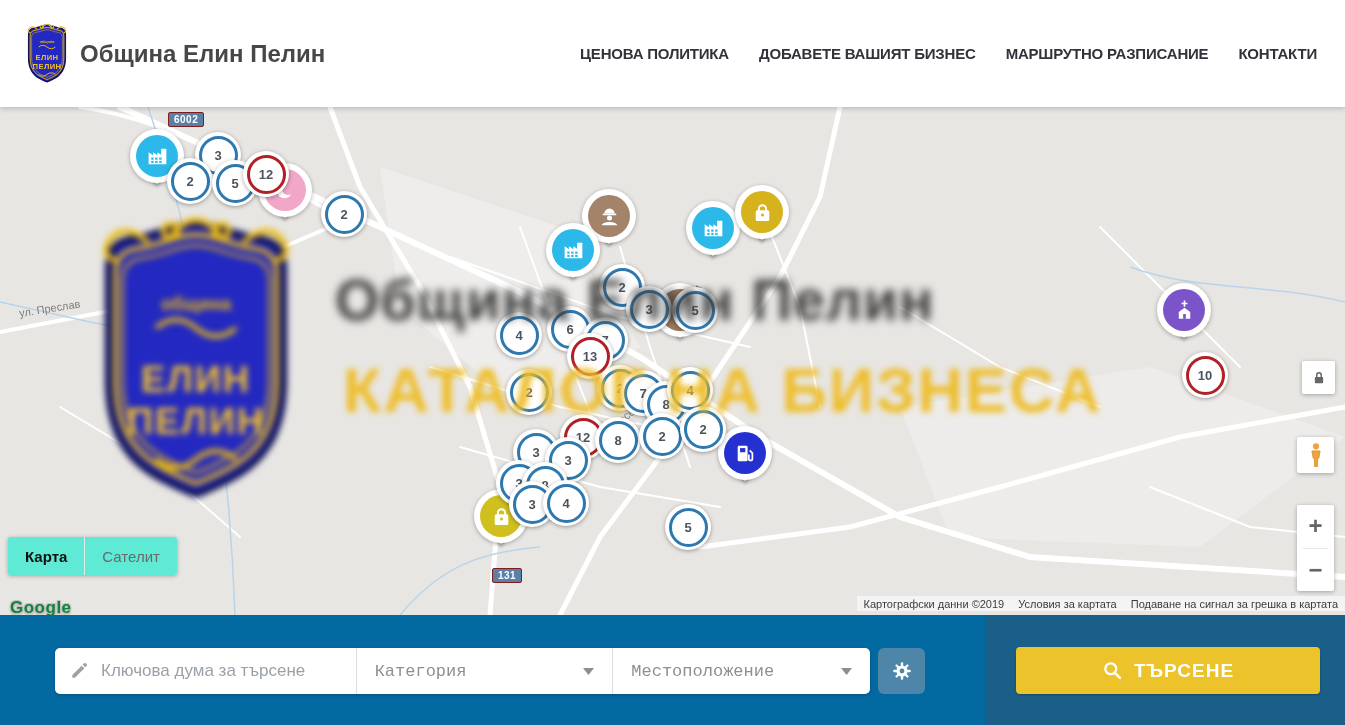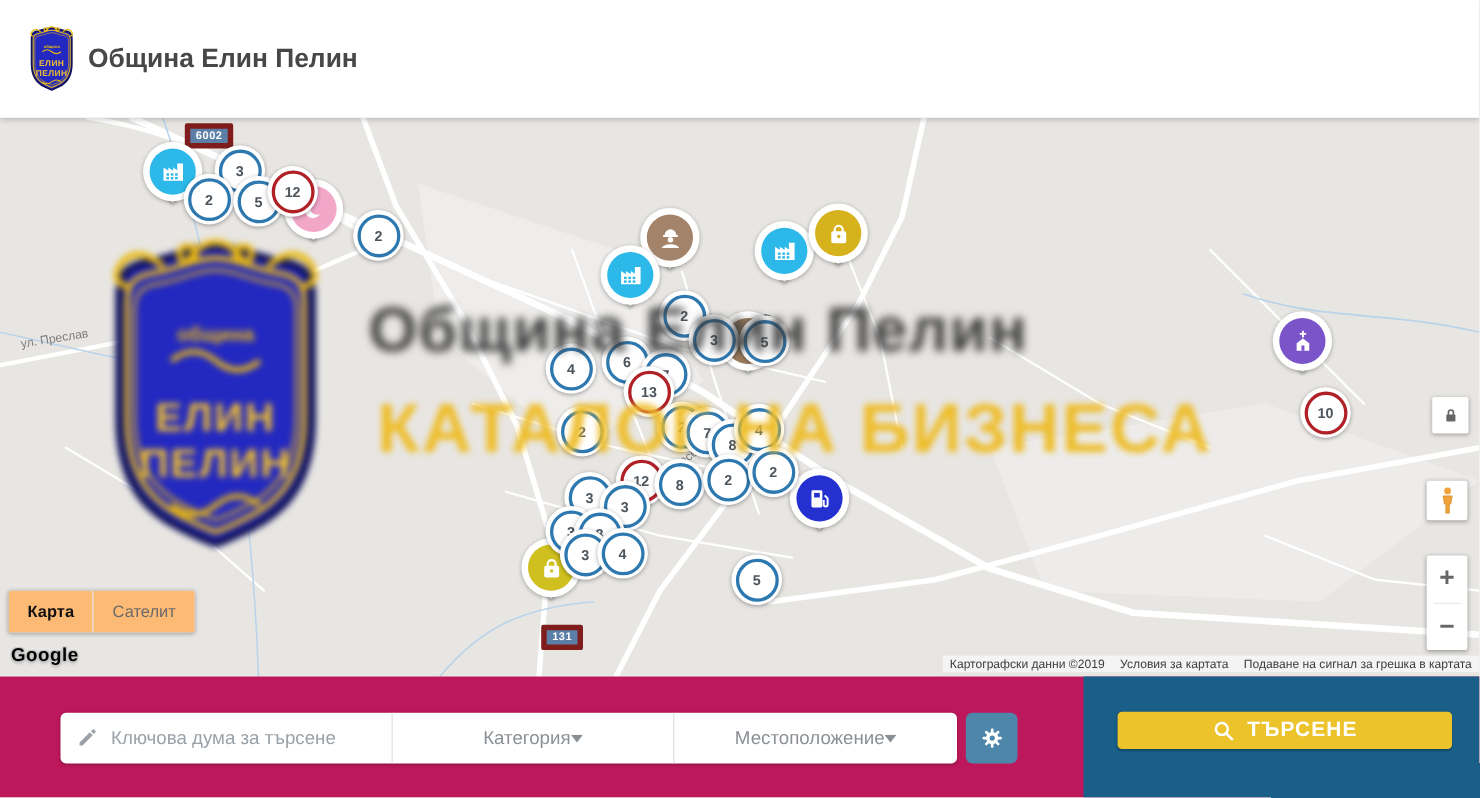--- a/index.html
+++ b/index.html
@@ -15,21 +15,21 @@
   .brand-title{font-size:24px;font-weight:bold;color:#474747;}
   .brand-sub{font-size:17px;font-weight:bold;color:#e7b511;margin-top:2px;letter-spacing:.3px;}
   .nav{margin-left:auto;display:flex;gap:30px;align-items:center;padding-right:4px;}
   .nav-item{font-size:15px;font-weight:bold;color:#32323a;letter-spacing:-0.2px;cursor:pointer;
             text-transform:uppercase;white-space:nowrap;}
 
   
   .map{position:absolute;top:107px;left:0;width:1345px;height:508px;background:#e8e6e3;overflow:hidden;}
   .map svg.roads{position:absolute;left:0;top:0;}
   .street-label{position:absolute;font-size:11px;color:#7d7d7d;white-space:nowrap;transform-origin:left bottom;z-index:2;}
-  .road-shield{position:absolute;background:#5b7fa6;border:5px solid #7f1d1d;color:#fff;font-size:10px;
+  .road-shield{position:absolute;background:#5b7fa6;border:1px solid #7f1d1d;color:#fff;font-size:10px;
                font-weight:bold;padding:1px 5px;border-radius:2px;z-index:2;letter-spacing:.5px;}
 
   .cluster{position:absolute;width:46px;height:46px;border-radius:50%;background:#fff;z-index:6;
            box-shadow:0 1px 4px rgba(0,0,0,.35);display:flex;align-items:center;justify-content:center;cursor:pointer;}
   .cluster-ring{width:33px;height:33px;border-radius:50%;border:3.5px solid #2e78b0;background:#fff;
            display:flex;align-items:center;justify-content:center;font-size:13px;font-weight:bold;color:#4c545c;}
   .pin{position:absolute;width:54px;height:70px;z-index:5;cursor:pointer;}
   .pin-tail{position:absolute;left:19px;top:36px;width:16px;height:16px;background:#fff;
             transform:rotate(45deg);box-shadow:2px 2px 3px rgba(0,0,0,.25);}
   .pin-head{position:absolute;left:0;top:0;width:54px;height:54px;border-radius:50%;background:#fff;
@@ -40,52 +40,52 @@
   
   .wm-crest{position:absolute;left:85px;top:106px;width:222px;height:292px;filter:blur(3px);z-index:10;pointer-events:none;}
   .wm-title{position:absolute;left:335px;top:160px;font-size:57px;font-weight:bold;color:#3b3b3b;
             filter:blur(4px);white-space:nowrap;letter-spacing:1px;z-index:10;pointer-events:none;}
   .wm-sub{position:absolute;left:343px;top:247px;font-size:63px;font-weight:bold;color:#eebd2a;
           filter:blur(3px);white-space:nowrap;letter-spacing:2px;z-index:10;pointer-events:none;}
 
   
   .maptype{position:absolute;left:8px;top:430px;display:flex;z-index:20;
            box-shadow:0 1px 4px rgba(0,0,0,.3);border-radius:2px;overflow:hidden;}
-  .maptype-btn{background:#fdba74;height:38px;display:flex;align-items:center;padding:0 17px;font-size:15px;cursor:pointer;}
+  .maptype-btn{background:#5eead4;height:38px;display:flex;align-items:center;padding:0 17px;font-size:15px;cursor:pointer;}
   .maptype-btn.sel{font-weight:bold;color:#111;}
   .maptype-btn.unsel{color:#6a6a6a;border-left:1px solid #e6e6e6;}
-  .google-logo{position:absolute;left:10px;top:479px;z-index:20;font-size:17px;font-weight:bold;color:#000000;
+  .google-logo{position:absolute;left:10px;top:491px;z-index:20;font-size:17px;font-weight:bold;color:#15803d;
       letter-spacing:.5px;cursor:pointer;
       text-shadow:-1px -1px 0 #c3c3c3,1px -1px 0 #c3c3c3,-1px 1px 0 #c3c3c3,1px 1px 0 #c3c3c3,0 2px 3px rgba(0,0,0,.25);}
   .attribution{position:absolute;right:0;top:489px;z-index:20;display:flex;gap:0;align-items:center;
       background:rgba(248,248,248,.8);font-size:11px;color:#3c3c3c;height:15px;}
   .attribution span{padding:0 7px;white-space:nowrap;}
   .ctrl-btn{position:absolute;background:#fff;box-shadow:0 1px 4px rgba(0,0,0,.3);z-index:20;cursor:pointer;
             display:flex;align-items:center;justify-content:center;border-radius:2px;}
   .zoombox{position:absolute;left:1297px;top:398px;width:37px;height:86px;background:#fff;z-index:20;
            box-shadow:0 1px 4px rgba(0,0,0,.3);border-radius:2px;display:flex;flex-direction:column;}
   .zoom-btn{flex:1;display:flex;align-items:center;justify-content:center;font-size:24px;color:#666;
             font-weight:bold;cursor:pointer;}
   .zoom-sep{height:1px;background:#e6e6e6;margin:0 6px;}
 
   
-  .bottombar{position:absolute;top:615px;left:0;width:1345px;height:110px;background:#be185d;z-index:40;}
+  .bottombar{position:absolute;top:615px;left:0;width:1345px;height:110px;background:#0369a1;z-index:40;}
   .bottombar-right{position:absolute;left:985px;top:0;width:360px;height:110px;background:#1a5f88;}
   .search-panel{position:absolute;left:55px;top:33px;width:815px;height:46px;background:#fff;border-radius:5px;
                 display:flex;align-items:stretch;box-shadow:0 1px 3px rgba(0,0,0,.25);}
   .sp-divider{width:1px;background:#ddd;margin:0;}
   .sp-input{width:301px;display:flex;align-items:center;padding:0 14px;box-sizing:border-box;gap:10px;}
   .sp-input input{border:none;outline:none;flex:1;font-size:17px;color:#555;font-family:"Liberation Sans",sans-serif;background:transparent;}
   .sp-input input::placeholder{color:#9aa1a8;opacity:1;}
-  .sp-select{width:256px;display:flex;align-items:center;justify-content:center;
-             padding:0 18px;box-sizing:border-box;cursor:pointer;}
+  .sp-select{width:256px;display:flex;align-items:center;justify-content:space-between;
+             padding:0 18px;box-sizing:border-box;cursor:pointer;font-family:Liberation Mono, monospace;}
   .sp-select .sel-label{font-size:17px;color:#8a9096;}
   .gear-btn{position:absolute;left:878px;top:33px;width:47px;height:46px;background:#4e86aa;border-radius:6px;
             display:flex;align-items:center;justify-content:center;cursor:pointer;}
-  .search-btn{position:absolute;left:1016px;top:32px;width:304px;height:34px;background:#edc32c;border:none;
+  .search-btn{position:absolute;left:1016px;top:32px;width:304px;height:47px;background:#edc32c;border:none;
               border-radius:4px;color:#fff;font-size:19px;font-weight:bold;letter-spacing:1px;cursor:pointer;
               display:flex;align-items:center;justify-content:center;gap:11px;box-shadow:0 1px 2px rgba(0,0,0,.25);
               font-family:"Liberation Sans",sans-serif;}
 </style>
 </head>
 <body>
 
 <svg width="0" height="0" style="position:absolute">
   <defs>
     <symbol id="crest" viewBox="0 0 120 160">
@@ -112,20 +112,26 @@
   </defs>
 </svg>
 
 <div class="header">
   <svg class="logo-svg" width="46" height="61">
       <use href="#crest"></use>
     </svg>
   <div class="brand">
     <div class="brand-title">Община Елин Пелин</div>
   </div>
+  <nav class="nav">
+    <a class="nav-item">ЦЕНОВА ПОЛИТИКА</a>
+    <a class="nav-item">ДОБАВЕТЕ ВАШИЯТ БИЗНЕС</a>
+    <a class="nav-item">МАРШРУТНО РАЗПИСАНИЕ</a>
+    <a class="nav-item">КОНТАКТИ</a>
+  </nav>
 </div>
 
 <div class="map">
   <svg class="roads" width="1345" height="508" viewBox="0 0 1345 508">
     <rect width="1345" height="508" fill="#e8e6e3"></rect>
     <polygon points="380,60 560,120 640,240 520,300 400,200" fill="#eeedeb"></polygon>
     <polygon points="900,300 1150,260 1345,330 1200,440 950,430" fill="#edecea"></polygon>
 
     <g stroke="#ffffff" fill="none" stroke-linecap="round">
       <path d="M80 0 C150 10 220 40 340 110" stroke-width="4"></path>

